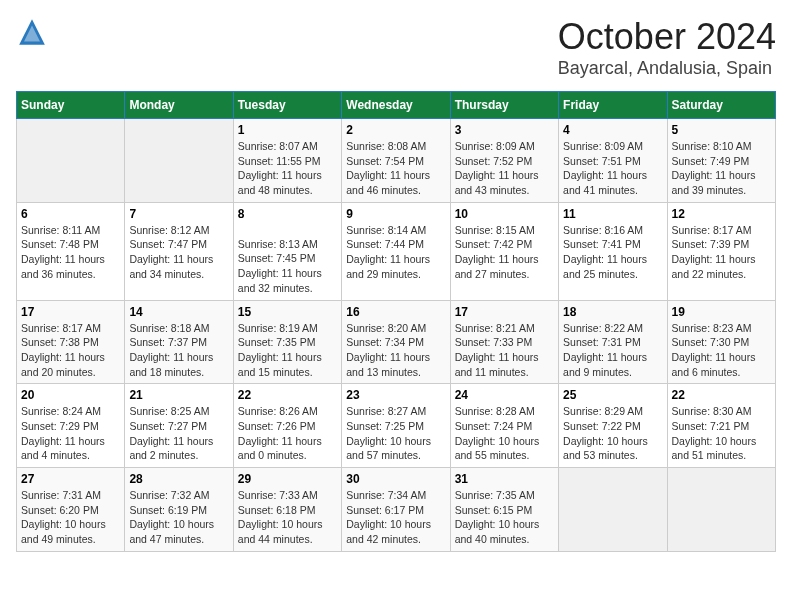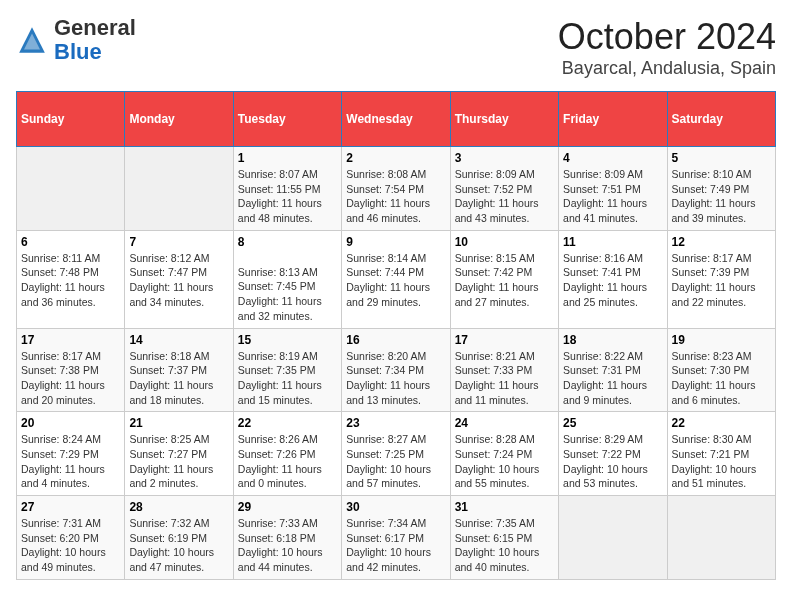--- a/index.html
+++ b/index.html
@@ -26,40 +26,40 @@
       font-weight: bold;
       line-height: 1.1;
     }
     .logo-general { color: #333; }
     .logo-blue { color: #1a6bbf; }
     .logo-icon {
       width: 32px;
       height: 32px;
     }
     .title-block {
-      text-align: right;
+      text-align: left;
     }
     .month-title {
       font-size: 36px;
       font-weight: normal;
       color: #222;
     }
     .location {
       font-size: 18px;
       color: #444;
     }
     table {
       width: 100%;
       border-collapse: collapse;
       font-size: 11px;
     }
     thead tr th {
-      background-color: #ef4444;
+      background-color: #15803d;
       color: #fff;
-      padding: 20px 4px;
+      padding: 6px 4px;
       text-align: left;
       font-size: 12px;
       font-weight: bold;
       border: 1px solid #2a7abf;
     }
     tbody tr td {
       border: 1px solid #ccc;
       vertical-align: top;
       padding: 4px;
       min-height: 80px;
@@ -88,24 +88,20 @@
   </style>
 </head>
 <body>
 
 <div class="header">
   <div class="logo">
     <svg class="logo-icon" viewBox="0 0 40 40" xmlns="http://www.w3.org/2000/svg">
       <polygon points="20,4 36,36 4,36" fill="#2a7abf"></polygon>
       <polygon points="20,12 30,32 10,32" fill="#fff" opacity="0.4"></polygon>
     </svg>
-    <div class="logo-text">
-      <span class="logo-general">General</span><br>
-      <span class="logo-blue">Blue</span>
-    </div>
   </div>
   <div class="title-block">
     <div class="month-title">October 2024</div>
     <div class="location">Bayarcal, Andalusia, Spain</div>
   </div>
 </div>
 
 <table>
   <thead>
     <tr>

